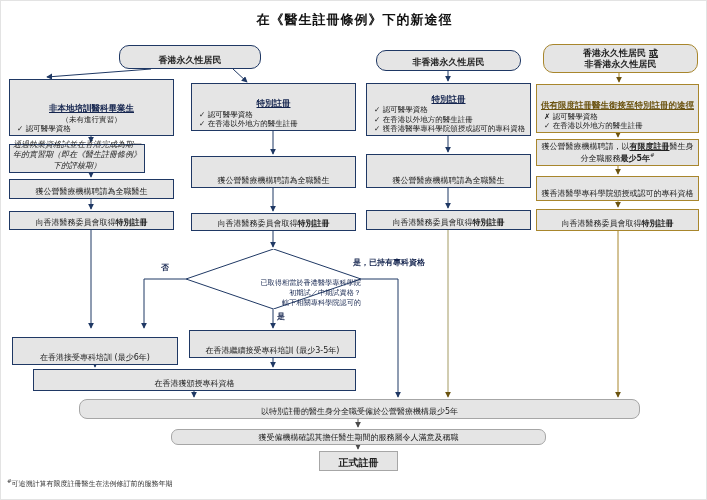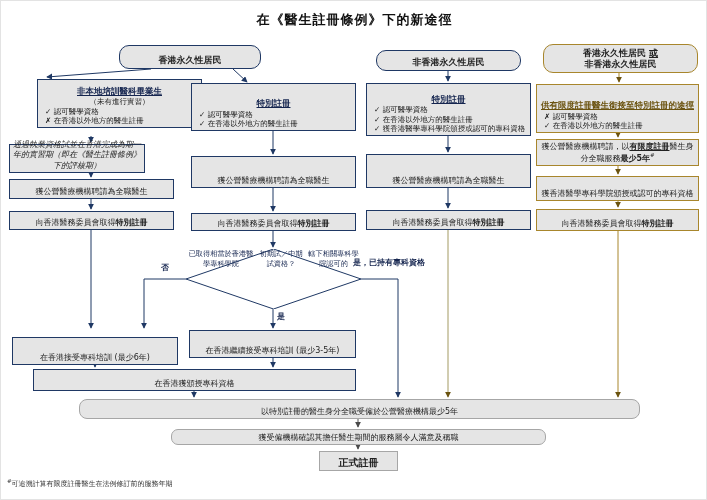--- a/index.html
+++ b/index.html
@@ -13,21 +13,21 @@
   .grayb{border-color:#a6a6a6;}
   .bh{font-weight:bold;text-decoration:underline;font-size:8.5px;color:#15254f;}
   .gold .bh{color:#6b5310;}
   .sub{font-size:7.5px;}
   .items{width:100%;text-align:left;font-size:7.5px;padding-left:4px;box-sizing:border-box;}
   .item{white-space:nowrap;}
   .bold{font-weight:bold;}
   .u{text-decoration:underline;}
   .lbl{position:absolute;font-size:8px;font-weight:bold;color:#15254f;white-space:nowrap;}
   .connector-layer{position:absolute;left:0;top:0;pointer-events:none;}
-  .diamond-text{position:absolute;left:0;top:0;width:100%;height:100%;display:flex;flex-direction:row;justify-content:center;text-align:center;font-size:7.2px;line-height:1.35;color:#15254f;}
+  .diamond-text{position:absolute;left:0;top:14px;width:100%;height:100%;display:flex;flex-direction:column;justify-content:center;text-align:right;font-size:7.2px;line-height:1.35;color:#15254f;}
   .footnote{position:absolute;left:6px;top:477px;font-size:7px;color:#333;}
   sup{font-size:5.5px;}
 </style>
 </head>
 <body>
 
 <div id="stage">
 
   <svg class="connector-layer" width="707" height="500">
     <defs>
@@ -83,26 +83,25 @@
     <span>香港永久性居民</span>
   </div>
   <div class="box rounded" style="left:375px;top:49px;width:145px;height:21px;">
     <span>非香港永久性居民</span>
   </div>
   <div class="box rounded gold" style="left:542px;top:43px;width:155px;height:29px;">
     <div><span>香港永久性居民 </span><span class="u">或</span></div>
     <div>非香港永久性居民</div>
   </div>
 
-  <div class="box" style="left:8px;top:78px;width:165px;height:49px;margin-left:28px;">
+  <div class="box" style="left:8px;top:78px;width:165px;height:57px;">
     <div class="bh">非本地培訓醫科畢業生</div>
     <div class="sub">（未有進行實習）</div>
     <div class="items">
       <div class="item"><span>✓</span> <span>認可醫學資格</span></div>
-      <div class="item"><span>✗</span> <span>在香港以外地方的醫生註冊</span></div>
     </div>
   </div>
   <div class="box" style="left:8px;top:143px;width:136px;height:29px;font-style:italic;">
     <span>通過執業資格試並在香港完成為期一年的實習期（即在《醫生註冊條例》下的評核期）</span>
   </div>
   <div class="box" style="left:8px;top:178px;width:165px;height:20px;">
     <span>獲公營醫療機構聘請為全職醫生</span>
   </div>
   <div class="box" style="left:8px;top:210px;width:165px;height:19px;">
     <span><span>向香港醫務委員會取得</span><span class="bold">特別註冊</span></span>

